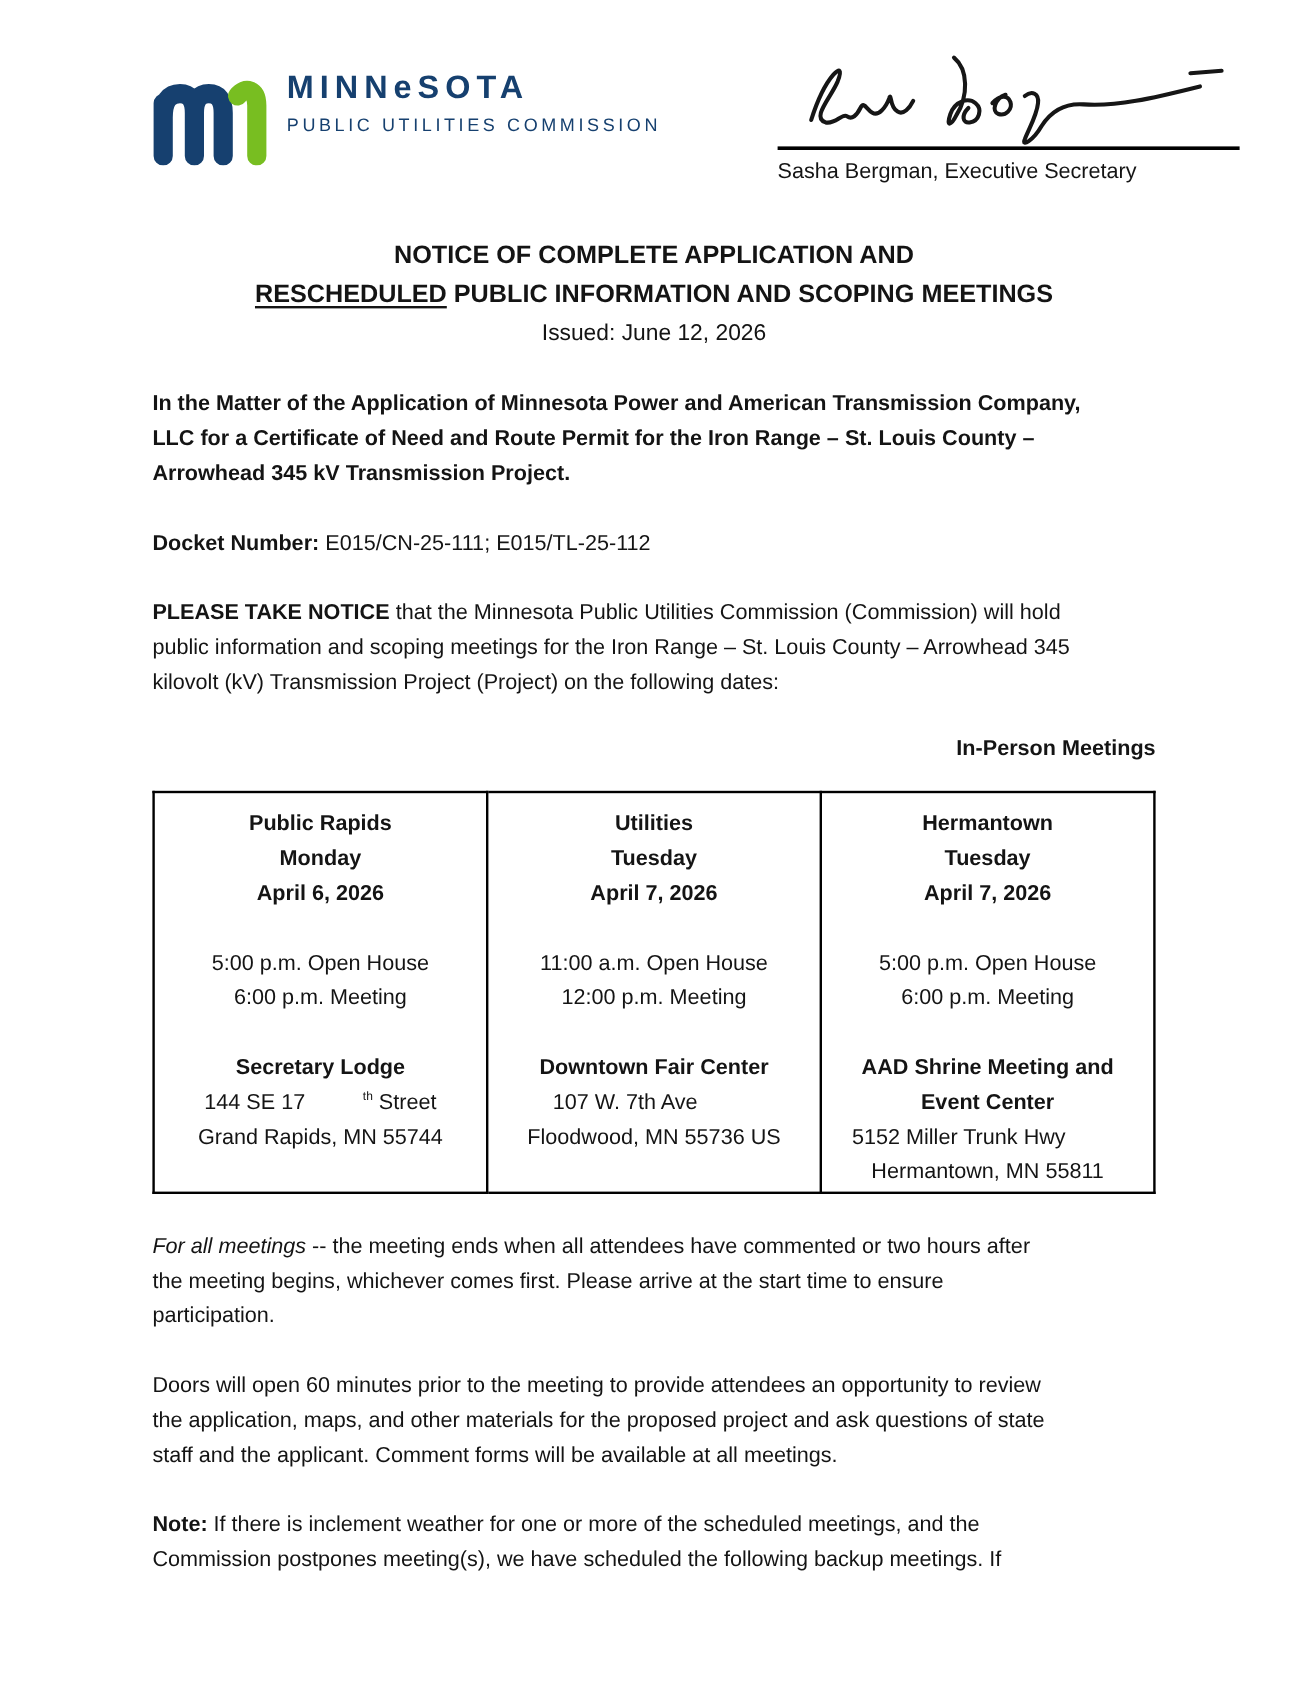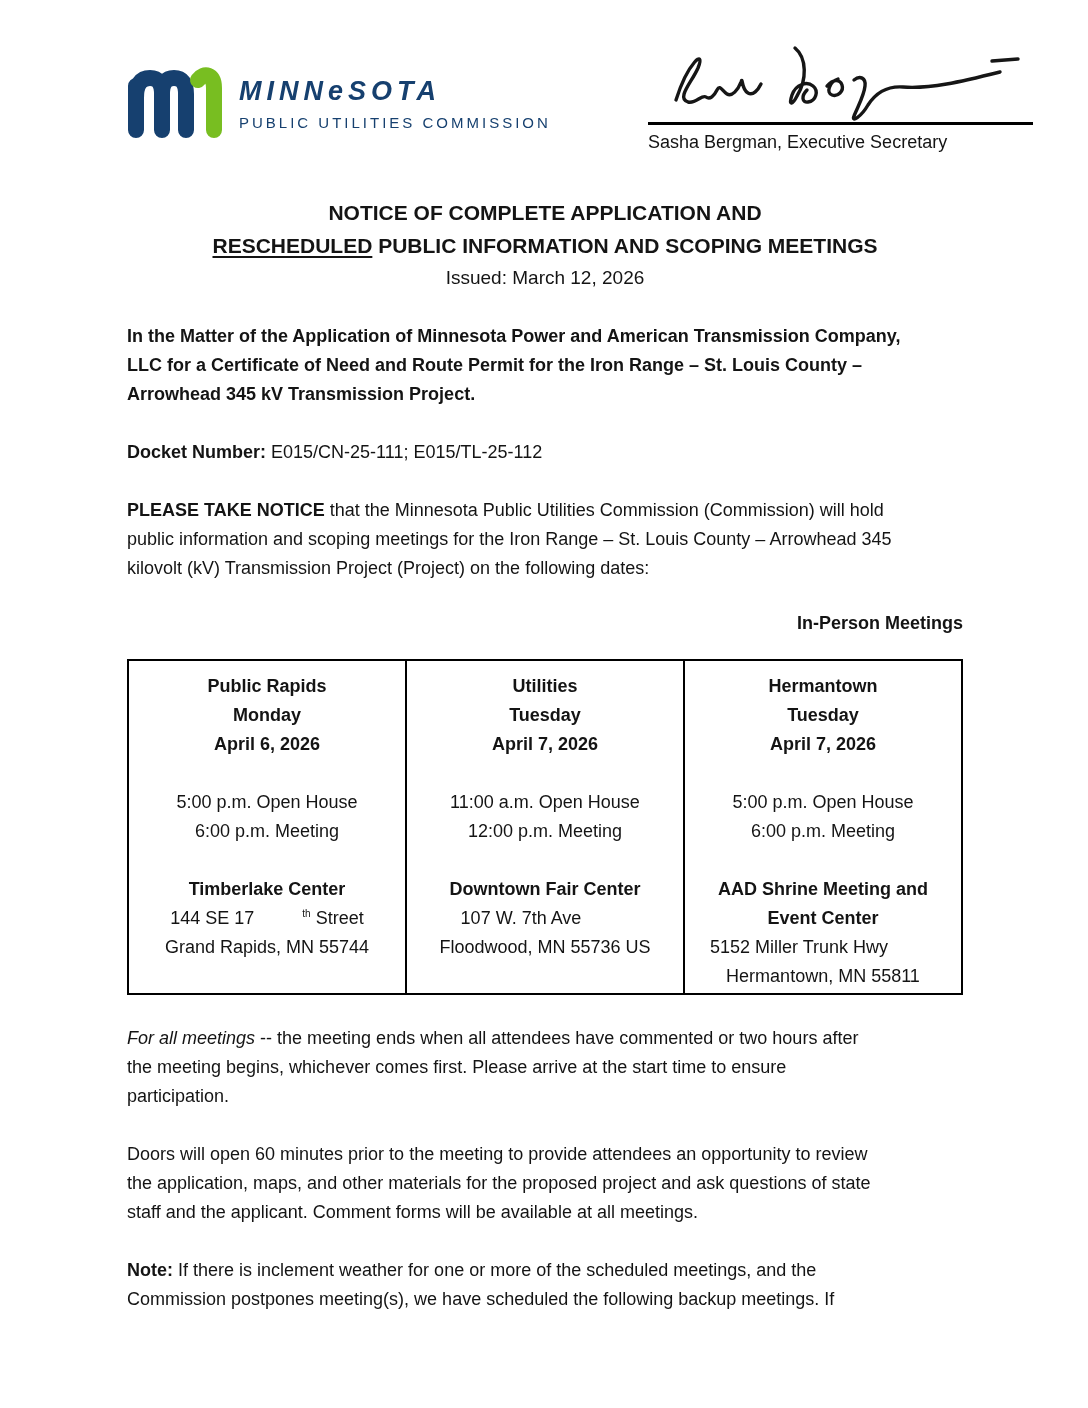--- a/index.html
+++ b/index.html
@@ -5,21 +5,21 @@
   :root { --navy:#16406F; --green:#78BE21; --ink:#141414; }
   html,body{margin:0;padding:0;background:#ffffff;}
   .page{
     position:relative;width:1088px;height:1408px;background:#ffffff;
     font-family:"Liberation Sans",sans-serif;color:var(--ink);overflow:hidden;
   }
   
   .logo{position:absolute;left:126px;top:60px;display:flex;align-items:flex-start;}
   .logo-mark{flex:0 0 auto;}
   .logo-text{margin-left:13px;color:var(--navy);}
-  .logo-state{font-size:27px;font-weight:bold;letter-spacing:5px;line-height:1;margin-top:18px;font-style:italic;}
+  .logo-state{font-size:27px;font-weight:bold;letter-spacing:5px;line-height:1;}
   .logo-org{font-size:15px;letter-spacing:3px;margin-top:9px;font-weight:normal;}
   
   .sig{position:absolute;left:648px;top:34px;width:385px;}
   .sig svg{display:block;}
   .sig-rule{border-top:3px solid #000;margin-top:-4px;}
   .sig-name{font-size:18px;margin-top:7px;color:var(--ink);}
   
   .content{position:absolute;left:127px;top:0;width:836px;}
   .title{margin-top:196px;text-align:center;font-weight:bold;font-size:21px;line-height:33px;}
   .title .issued{font-weight:normal;font-size:19px;line-height:31px;}
@@ -70,21 +70,21 @@
     </svg>
     <div class="sig-rule"></div>
     <div class="sig-name">Sasha Bergman, Executive Secretary</div>
   </div>
 
   <div class="content">
 
     <div class="title">
       <div>NOTICE OF COMPLETE APPLICATION AND</div>
       <div><u>RESCHEDULED</u><span> PUBLIC INFORMATION AND SCOPING MEETINGS</span></div>
-      <div class="issued">Issued: March 12, 2026</div>
+      <div class="issued">Issued: June 12, 2026</div>
     </div>
 
     <p class="b">In the Matter of the Application of Minnesota Power and American Transmission Company,
 LLC for a Certificate of Need and Route Permit for the Iron Range – St. Louis County –
 Arrowhead 345 kV Transmission Project.</p>
 
     <p><span class="b">Docket Number:</span><span> E015/CN-25-111; E015/TL-25-112</span></p>
 
     <p><span class="b">PLEASE TAKE NOTICE</span><span> that the Minnesota Public Utilities Commission (Commission) will hold
 public information and scoping meetings for the Iron Range – St. Louis County – Arrowhead 345
@@ -97,21 +97,21 @@
           <tr>
 
         <td>
           <div class="line b">Public Rapids</div>
           <div class="line b">Monday</div>
           <div class="line b">April 6, 2026</div>
           <div class="gap"></div>
           <div class="line">5:00 p.m. Open House</div>
           <div class="line">6:00 p.m. Meeting</div>
           <div class="gap"></div>
-          <div class="line b">Timberlake Center</div>
+          <div class="line b">Secretary Lodge</div>
           <div class="line"><span>144 SE 17</span><sup>th</sup><span> Street</span></div>
           <div class="line">Grand Rapids, MN 55744</div>
         </td>
 
         <td>
           <div class="line b">Utilities</div>
           <div class="line b">Tuesday</div>
           <div class="line b">April 7, 2026</div>
           <div class="gap"></div>
           <div class="line">11:00 a.m. Open House</div>

